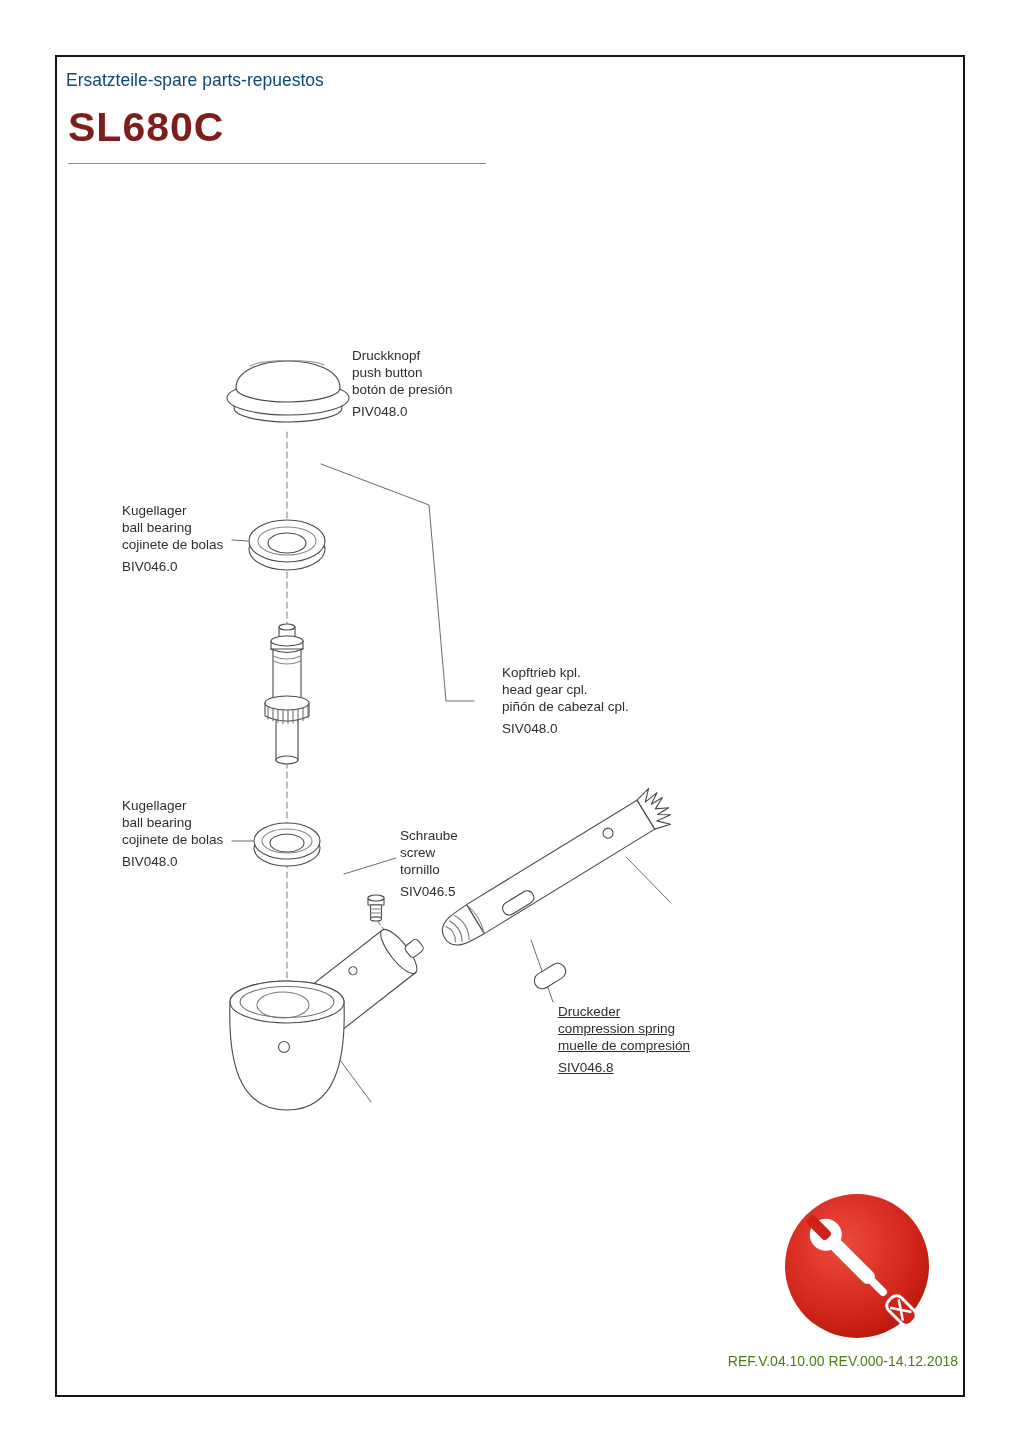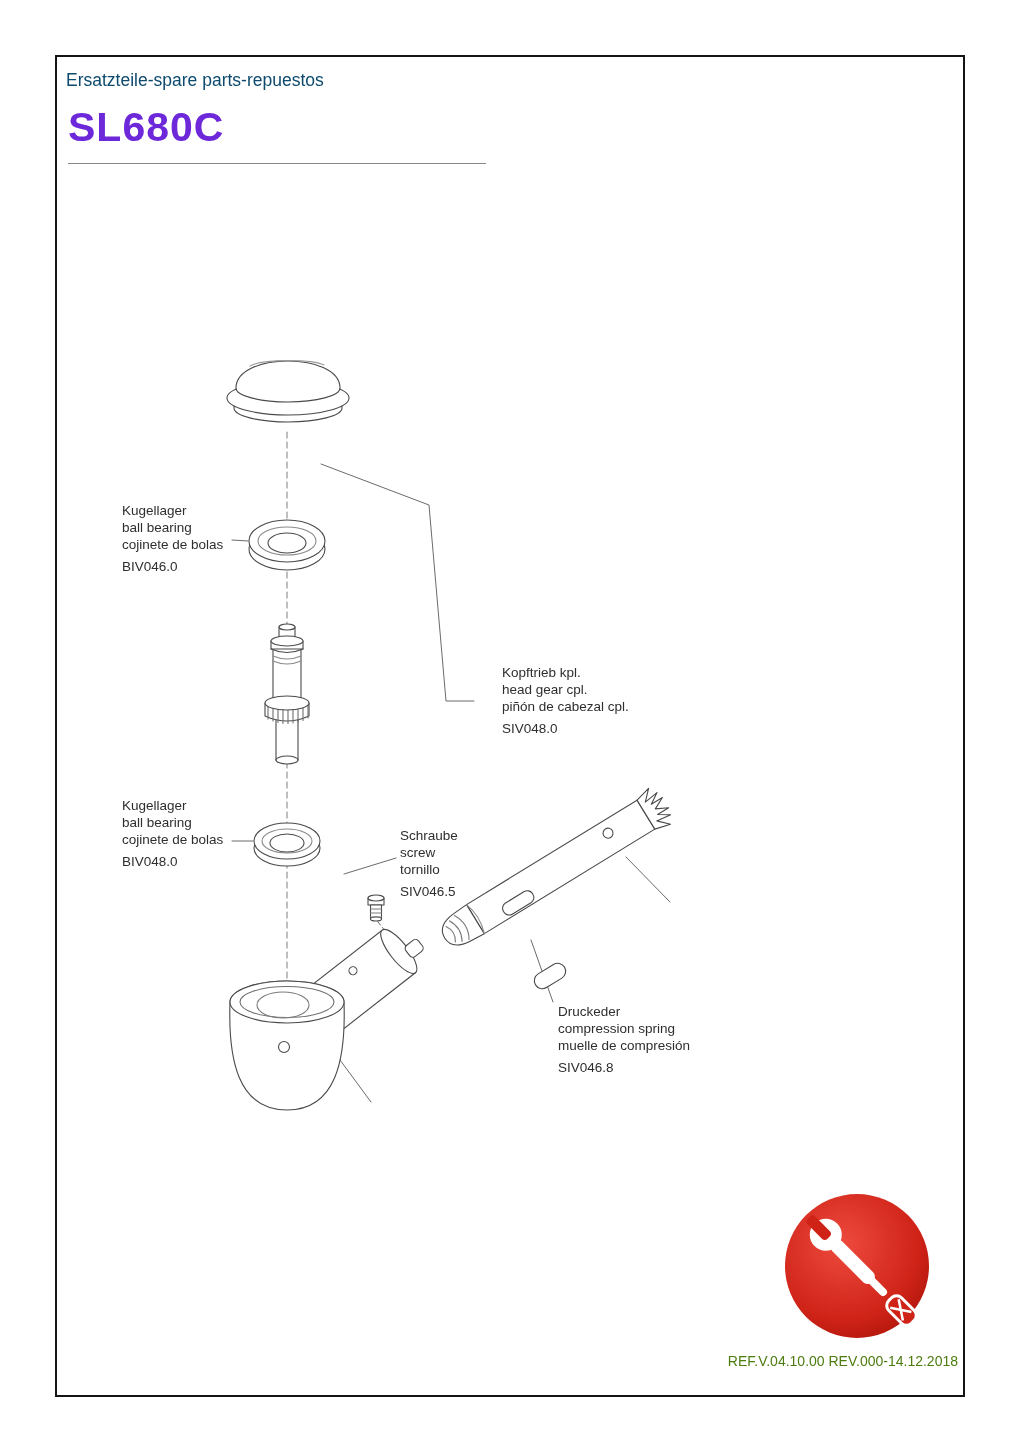--- a/index.html
+++ b/index.html
@@ -2,33 +2,33 @@
 <html><head>
 <meta charset="utf-8">
 <style>
   html,body{margin:0;padding:0;background:#fff;}
   .page{position:relative;width:1024px;height:1449px;background:#fff;
         font-family:"Liberation Sans", sans-serif;color:#1a1a1a;overflow:hidden;}
   .frame{position:absolute;left:55px;top:55px;width:906px;height:1338px;
          border:2px solid #141414;}
   .header-line{position:absolute;left:66px;top:70px;font-size:17.5px;color:#0c4a6e;}
   .page-title{position:absolute;left:68px;top:104px;font-size:41px;font-weight:bold;
-              letter-spacing:1px;color:#6d28d9;}
+              letter-spacing:1px;color:#7f1d1d;}
   .title-rule{position:absolute;left:68px;top:163px;width:418px;height:1px;background:#888;}
   .logo{position:absolute;left:703px;top:82px;width:262px;height:142px;}
   .diagram-svg{position:absolute;left:0;top:0;width:1024px;height:1449px;}
   .part-label{position:absolute;font-size:13.5px;line-height:17px;color:#2e2e2e;white-space:nowrap;}
   .part-label .ref{margin-top:5px;}
   .lbl-1{left:352px;top:347px;}
   .lbl-2{left:122px;top:502px;}
   .lbl-3{left:478px;top:664px;margin-left:24px;}
   .lbl-4{left:122px;top:797px;}
   .lbl-5{left:400px;top:827px;}
   .lbl-6{left:673px;top:885px;}
-  .lbl-7{left:558px;top:1003px;}
+  .lbl-7{left:558px;top:1003px;text-decoration:underline;}
   .lbl-8{left:373px;top:1102px;}
   .tools-badge{position:absolute;left:783px;top:1192px;width:148px;height:148px;}
   .footer-ref{position:absolute;right:66px;top:1353px;font-size:14px;color:#4d7c0f;}
 </style>
 </head>
 <body>
 
 <div class="page">
 
   <div class="frame"></div>
@@ -122,20 +122,26 @@
         </g>
         <path d="M230 1002 C228 1060 238 1110 287 1110 C336 1110 346 1060 344 1002 A57 21 0 0 0 230 1002 Z" fill="#fff"></path>
         <ellipse cx="287" cy="1002" rx="57" ry="21" fill="#fff"></ellipse>
         <ellipse cx="287" cy="1002" rx="47" ry="15.5" stroke="#6f6f6f"></ellipse>
         <ellipse cx="283" cy="1005" rx="26" ry="13" stroke="#7b7b7b"></ellipse>
         <circle cx="284" cy="1047" r="5.5" fill="#fff"></circle>
       </g>
     </g>
   </svg>
 
+  <div class="part-label lbl-1">
+    <div>Druckknopf</div>
+    <div>push button</div>
+    <div>botón de presión</div>
+    <div class="ref">PIV048.0</div>
+  </div>
 
   <div class="part-label lbl-2">
     <div>Kugellager</div>
     <div>ball bearing</div>
     <div>cojinete de bolas</div>
     <div class="ref">BIV046.0</div>
   </div>
 
   <div class="part-label lbl-3">
     <div>Kopftrieb kpl.</div>

